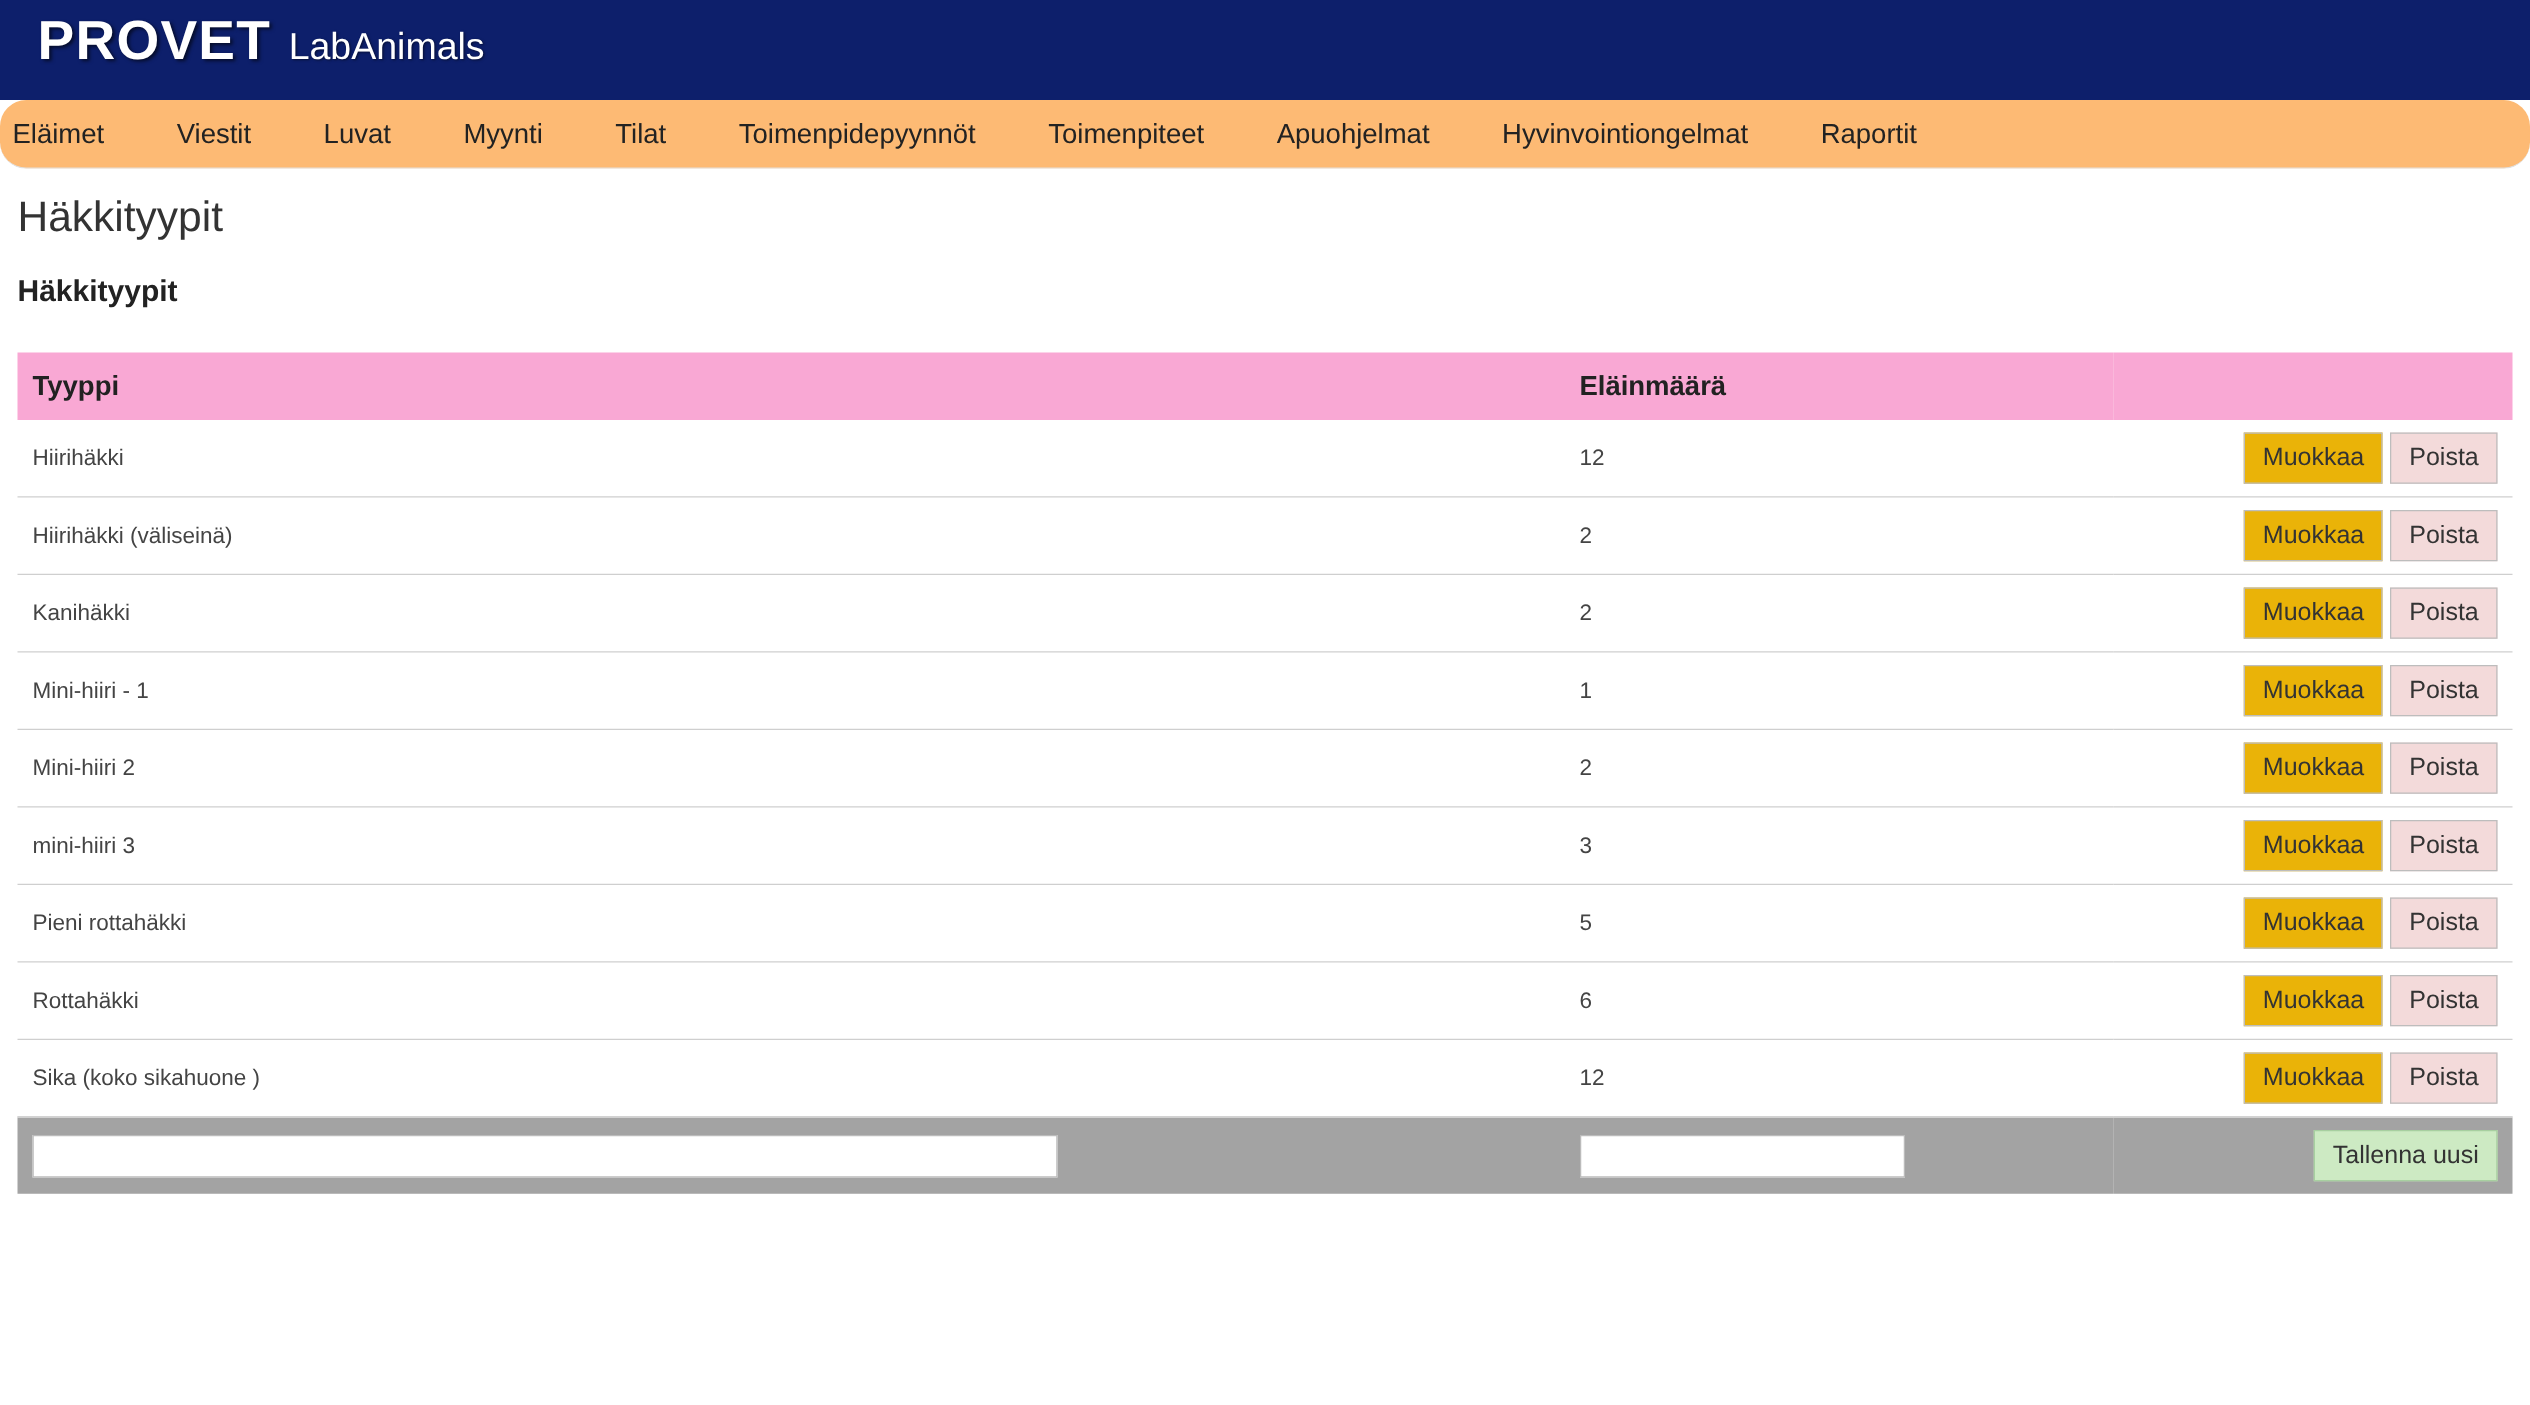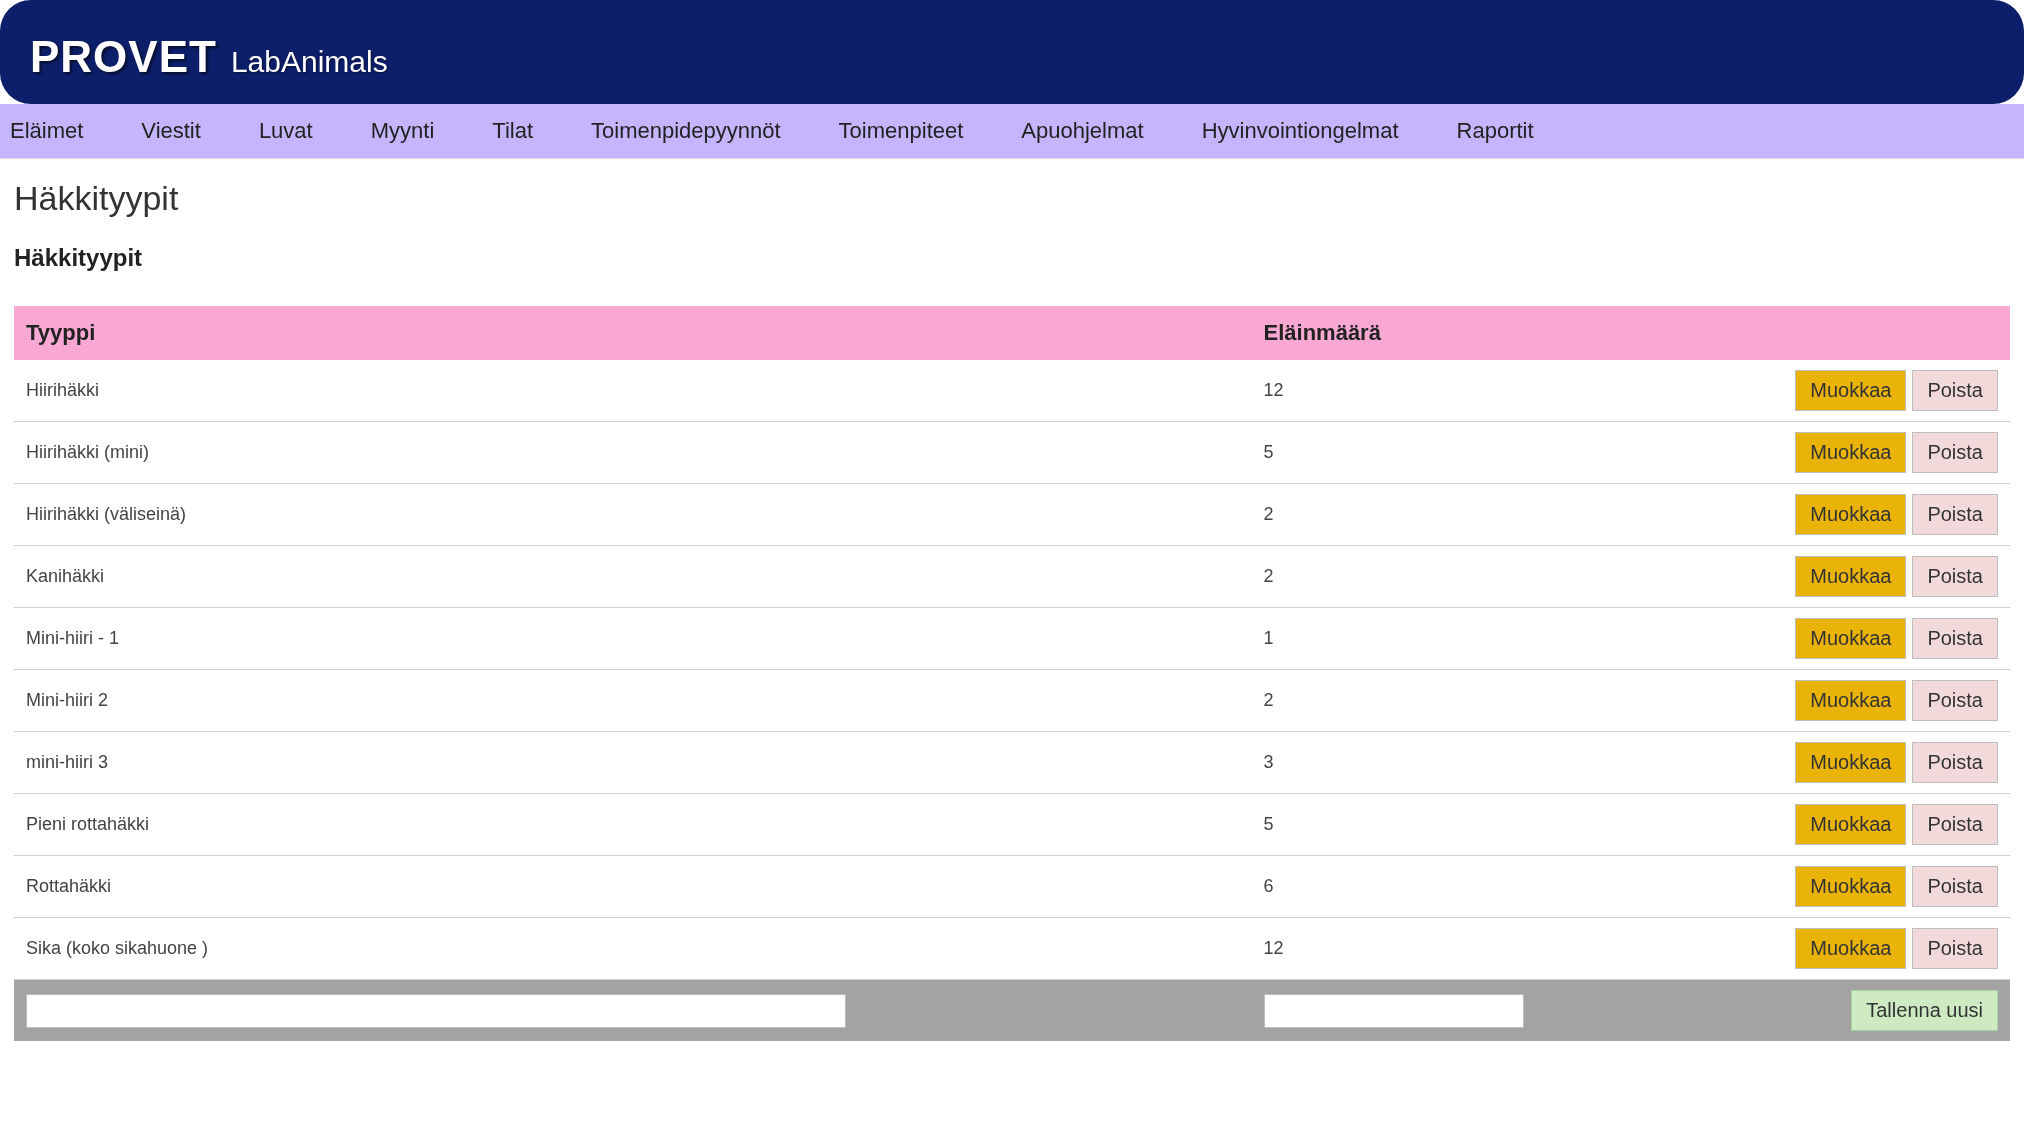--- a/index.html
+++ b/index.html
@@ -8,43 +8,43 @@
       padding: 0;
     }
     body {
       font-family: Arial, Helvetica, sans-serif;
       background: #ffffff;
       width: 2024px;
     }
     .header-bar {
       background: #0d1f6b;
       color: #ffffff;
-      padding: 32px 30px 22px 30px;
+      padding: 8px 30px 22px 30px;
       display: flex;
       align-items: baseline;
-      border-radius: 31px;
     }
     .header-brand {
       font-size: 44px;
       font-weight: 900;
       letter-spacing: 1px;
       text-shadow: 2px 2px 3px rgba(0,0,0,0.6);
     }
     .header-sub {
       font-size: 30px;
       font-weight: 400;
       margin-left: 14px;
       text-shadow: 1px 1px 2px rgba(0,0,0,0.5);
     }
     .nav-bar {
-      background: #c4b5fd;
+      background: #fdba74;
       border-bottom: 1px solid #e0e0e0;
       padding: 14px 10px 14px 10px;
       display: flex;
       gap: 58px;
+      border-radius: 21px;
     }
     .nav-item {
       font-size: 22px;
       color: #222;
       cursor: pointer;
       white-space: nowrap;
     }
     .content {
       padding: 20px 14px 14px 14px;
     }
@@ -157,25 +157,20 @@
       <tr>
         <th class="col-type">Tyyppi</th>
         <th class="col-count">Eläinmäärä</th>
         <th class="col-actions"></th>
       </tr>
     </thead>
     <tbody id="table-body">
     <tr>
           <td class="col-type">Hiirihäkki</td>
           <td class="col-count">12</td>
-          <td class="col-actions"><button class="btn btn-edit">Muokkaa</button><button class="btn btn-delete">Poista</button></td>
-        </tr>
-        <tr>
-          <td class="col-type">Hiirihäkki (mini)</td>
-          <td class="col-count">5</td>
           <td class="col-actions"><button class="btn btn-edit">Muokkaa</button><button class="btn btn-delete">Poista</button></td>
         </tr>
         <tr>
           <td class="col-type">Hiirihäkki (väliseinä)</td>
           <td class="col-count">2</td>
           <td class="col-actions"><button class="btn btn-edit">Muokkaa</button><button class="btn btn-delete">Poista</button></td>
         </tr>
         <tr>
           <td class="col-type">Kanihäkki</td>
           <td class="col-count">2</td>

